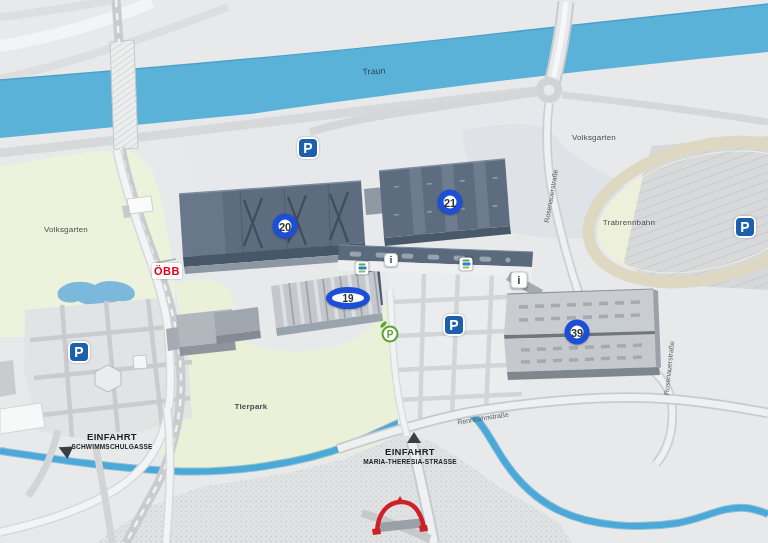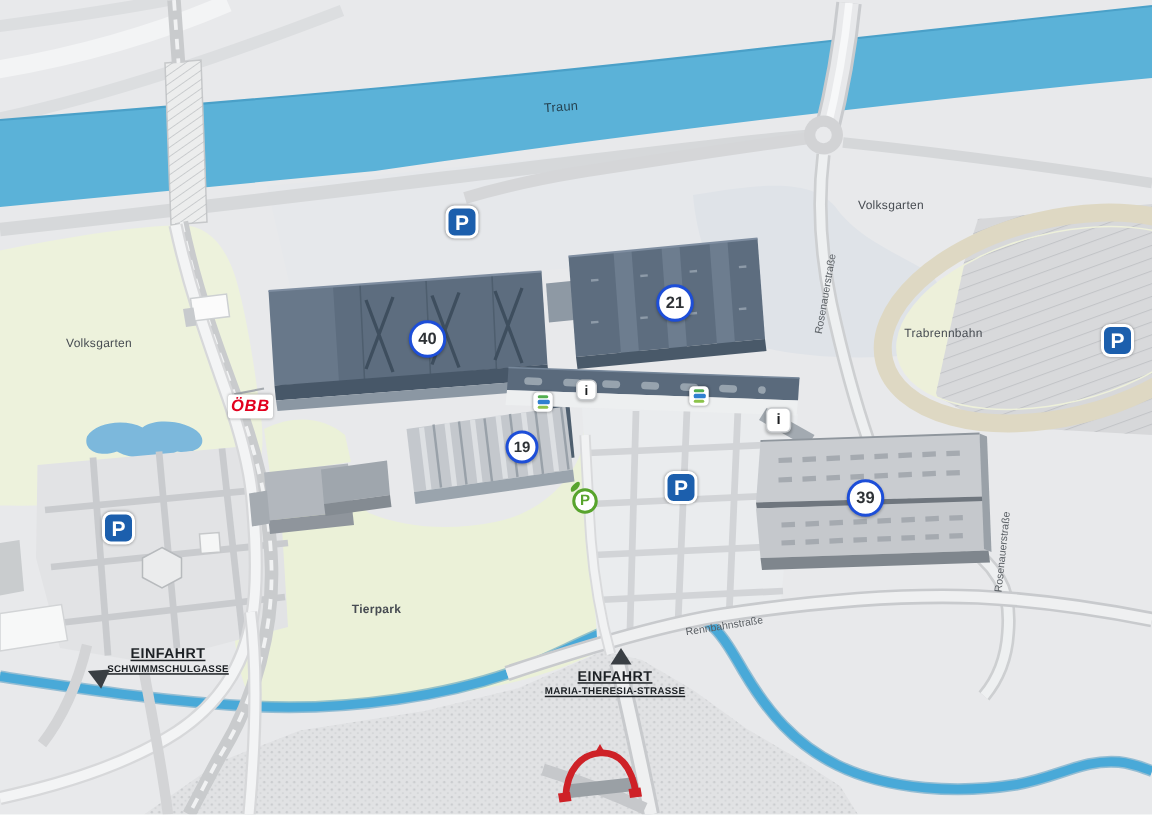--- a/index.html
+++ b/index.html
@@ -24,36 +24,36 @@
 
   .busicon{position:absolute;width:13px;height:13px;transform:translate(-50%,-50%);background:#fff;
            border-radius:3px;box-shadow:0 0 2px rgba(0,0,0,.4);display:flex;flex-direction:column;
            align-items:center;justify-content:center;gap:1px;}
   .busicon i{display:block;border-radius:1px;}
   .busicon .b1{width:7px;height:2px;background:#52ae4f;}
   .busicon .b2{width:8px;height:3px;background:#2f7fd0;}
   .busicon .b3{width:7px;height:2px;background:#8bc34a;}
 
   .hallbadge{position:absolute;width:25px;height:25px;transform:translate(-50%,-50%);
-             border-radius:50%;background:#fff;border:2px solid #1d4ed8;color:#2e3236;
+             border-radius:50%;background:#fff;border:6px solid #1d4ed8;color:#2e3236;
              font-size:11px;font-weight:bold;display:flex;align-items:center;justify-content:center;
              box-shadow:0 1px 2px rgba(0,0,0,.3);box-sizing:border-box;}
-  .hallbadge.sm{width:22px;height:22px;font-size:10px;}
+  .hallbadge.sm{width:44px;height:22px;font-size:10px;}
 
   .greenp{position:absolute;width:17px;height:17px;transform:translate(-50%,-50%);border-radius:50%;
           background:#fff;border:2px solid #58a42d;color:#58a42d;font-weight:bold;font-size:10px;
           display:flex;align-items:center;justify-content:center;box-sizing:border-box;}
   .greenp::before{content:"";position:absolute;top:-5px;left:-4px;width:8px;height:4px;
                   background:#58a42d;border-radius:70% 30% 70% 30%;transform:rotate(-35deg);}
 
   .oebb{position:absolute;width:30px;height:16px;transform:translate(-50%,-50%);background:#fff;
         border-radius:2px;color:#e2001e;font-weight:bold;font-size:11px;letter-spacing:.5px;
-        display:flex;align-items:center;justify-content:center;box-shadow:0 0 2px rgba(0,0,0,.3);font-style:italic;}
-
-  .entrance{position:absolute;transform:translate(-50%,-50%);text-align:center;color:#1d2125;line-height:1.15;text-decoration:underline;}
+        display:flex;align-items:center;justify-content:center;box-shadow:0 0 2px rgba(0,0,0,.3);}
+
+  .entrance{position:absolute;transform:translate(-50%,-50%);text-align:center;color:#1d2125;line-height:1.15;}
   .entrance .t{font-size:9.5px;font-weight:bold;letter-spacing:.3px;}
   .entrance .s{font-size:6.5px;font-weight:bold;letter-spacing:.2px;}
   .tri-up{position:absolute;width:0;height:0;border-left:7px solid transparent;
           border-right:7px solid transparent;border-bottom:11px solid #3a3f44;}
   .tri-left{position:absolute;width:0;height:0;border-top:7px solid transparent;
             border-bottom:7px solid transparent;border-right:13px solid #3a3f44;transform:rotate(25deg);}
 </style>
 </head>
 <body>
 
@@ -313,21 +313,21 @@
 </div>
 <div class="tri-left" style="left:58px;top:443px;"></div>
 
 <div class="entrance" style="left:410px;top:456px;">
   <div class="t">EINFAHRT</div>
   <div class="s">MARIA-THERESIA-STRASSE</div>
 </div>
 <div class="tri-up" style="left:407px;top:432px;"></div>
 
 <div class="hallbadge sm" style="left:348px;top:298px;">19</div>
-<div class="hallbadge" style="left:285px;top:226px;">40</div>
+<div class="hallbadge" style="left:285px;top:226px;">20</div>
 <div class="hallbadge" style="left:450px;top:202px;">21</div>
 <div class="hallbadge" style="left:577px;top:332px;">39</div>
 
 <div class="picon" style="left:308px;top:148px;">P</div>
 <div class="picon" style="left:79px;top:352px;">P</div>
 <div class="picon" style="left:454px;top:325px;">P</div>
 <div class="picon" style="left:745px;top:227px;">P</div>
 
 <div class="iicon sm" style="left:391px;top:260px;">i</div>
 <div class="iicon lg" style="left:519px;top:280px;">i</div>

